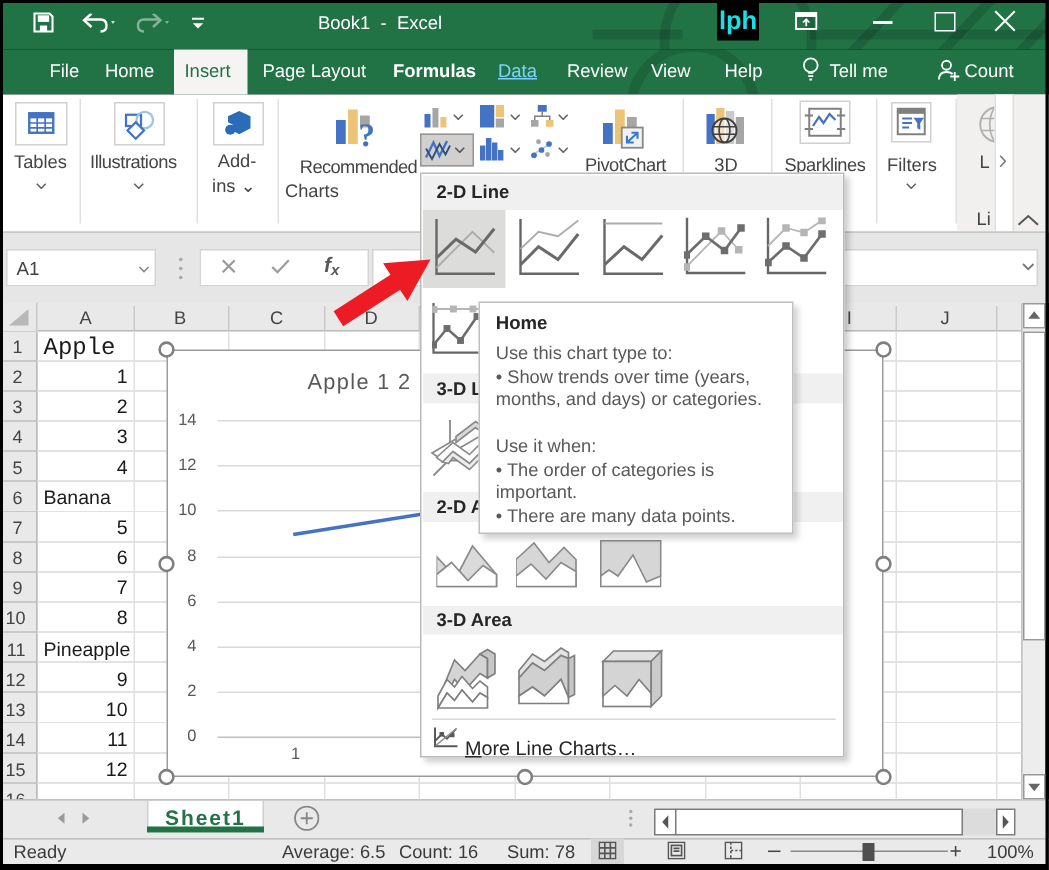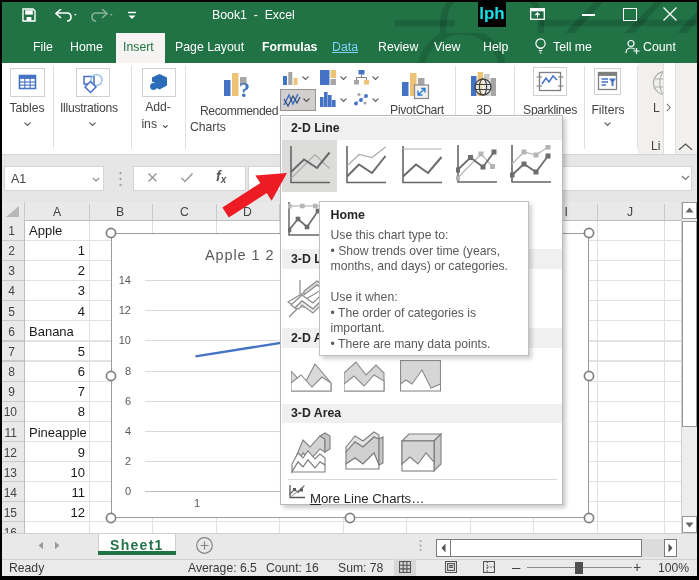--- a/index.html
+++ b/index.html
@@ -430,21 +430,21 @@
 <div class="txt" style="left:0;top:365px;width:15px;text-align:right;color:#444;font-size:12px;">8</div>
 <div class="txt" style="left:0;top:385px;width:15px;text-align:right;color:#444;font-size:12px;">9</div>
 <div class="txt" style="left:0;top:405px;width:17px;text-align:right;color:#444;font-size:12px;">10</div>
 <div class="txt" style="left:0;top:426px;width:17px;text-align:right;color:#444;font-size:12px;">11</div>
 <div class="txt" style="left:0;top:446px;width:17px;text-align:right;color:#444;font-size:12px;">12</div>
 <div class="txt" style="left:0;top:466px;width:17px;text-align:right;color:#444;font-size:12px;">13</div>
 <div class="txt" style="left:0;top:486px;width:17px;text-align:right;color:#444;font-size:12px;">14</div>
 <div class="txt" style="left:0;top:506px;width:17px;text-align:right;color:#444;font-size:12px;">15</div>
 <div class="txt" style="left:0;top:526px;width:17px;text-align:right;color:#444;font-size:12px;">16</div>
 
-<div class="txt" style="left:29px;top:223px;color:#1a1a1a;font-size:13px;">Apple</div>
+<div class="txt" style="left:29px;top:223px;color:#1a1a1a;font-size:16px;font-family:Liberation Mono, monospace;">Apple</div>
 <div class="txt" style="left:0;top:243px;width:85px;text-align:right;color:#1a1a1a;font-size:13px;">1</div>
 <div class="txt" style="left:0;top:263px;width:85px;text-align:right;color:#1a1a1a;font-size:13px;">2</div>
 <div class="txt" style="left:0;top:283px;width:85px;text-align:right;color:#1a1a1a;font-size:13px;">3</div>
 <div class="txt" style="left:0;top:304px;width:85px;text-align:right;color:#1a1a1a;font-size:13px;">4</div>
 <div class="txt" style="left:29px;top:324px;color:#1a1a1a;font-size:13px;">Banana</div>
 <div class="txt" style="left:0;top:344px;width:85px;text-align:right;color:#1a1a1a;font-size:13px;">5</div>
 <div class="txt" style="left:0;top:364px;width:85px;text-align:right;color:#1a1a1a;font-size:13px;">6</div>
 <div class="txt" style="left:0;top:384px;width:85px;text-align:right;color:#1a1a1a;font-size:13px;">7</div>
 <div class="txt" style="left:0;top:404px;width:85px;text-align:right;color:#1a1a1a;font-size:13px;">8</div>
 <div class="txt" style="left:29px;top:425px;color:#1a1a1a;font-size:13px;">Pineapple</div>

